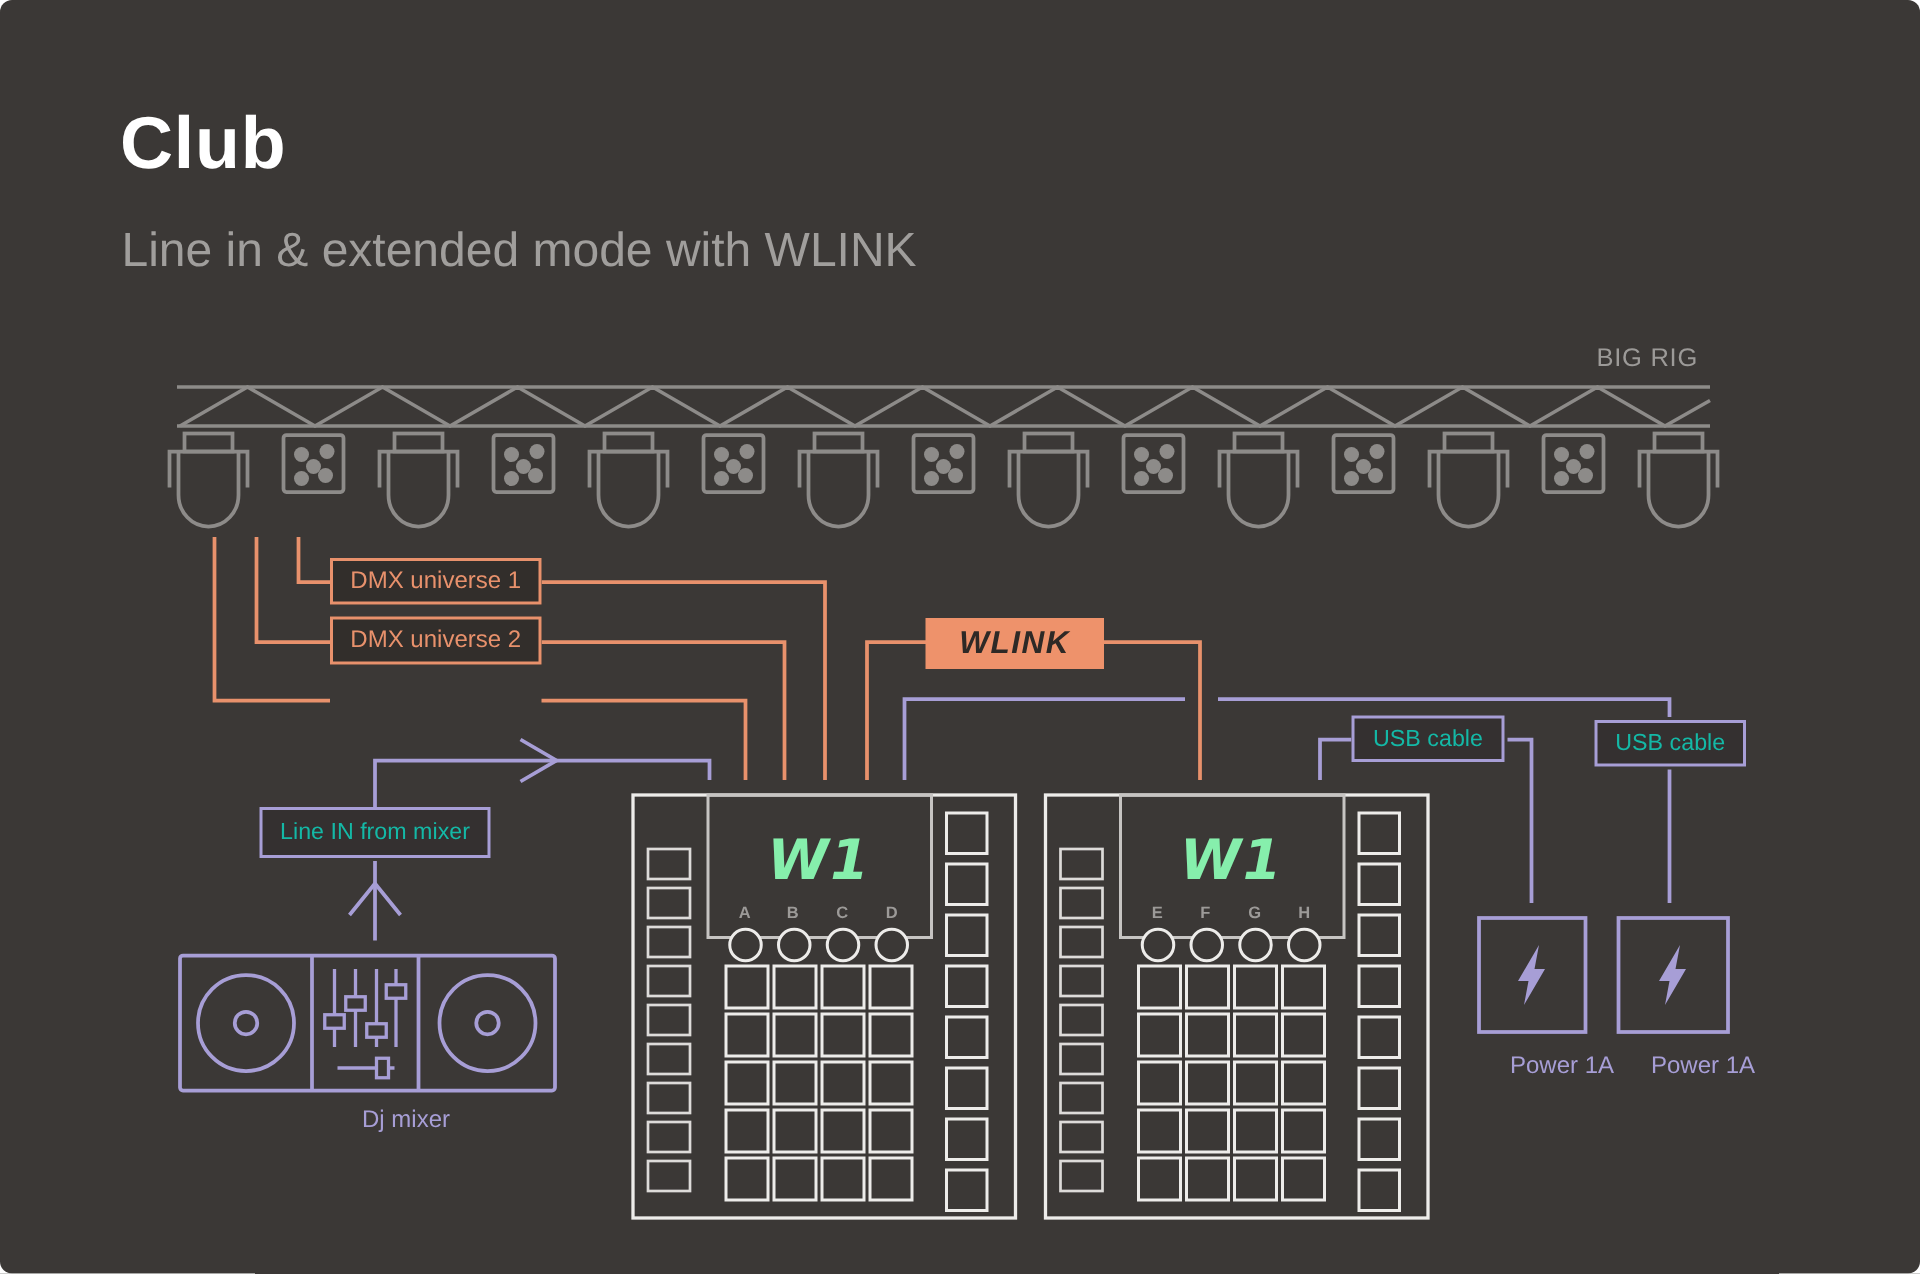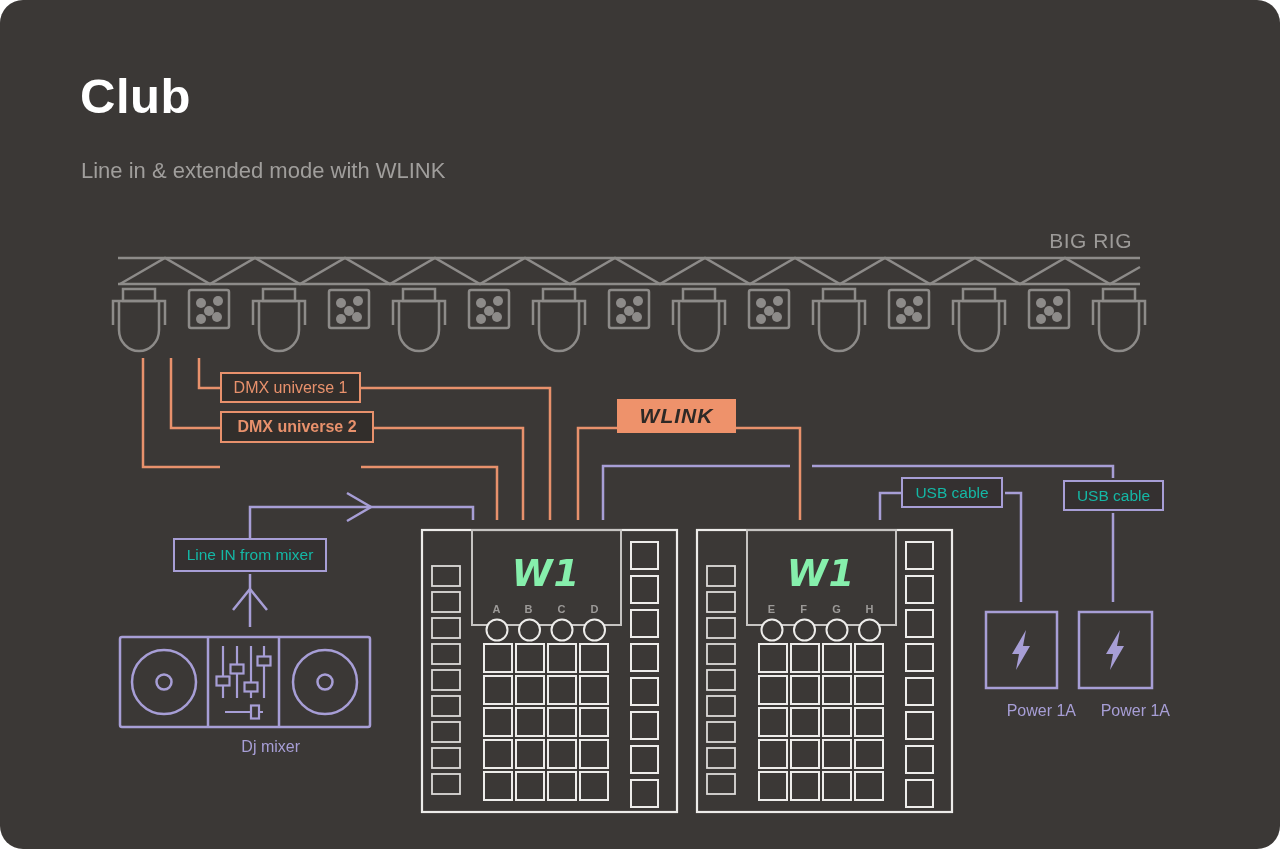--- a/index.html
+++ b/index.html
@@ -1,27 +1,27 @@
 <!DOCTYPE html>
 <html><head>
 <meta charset="utf-8">
 <style>
   html,body{margin:0;padding:0;background:#ffffff;}
   .card{
     position:relative;
     width:1280px;height:849px;
     background:#3B3836;
-    border-radius:23px;
+    border-radius:8px;
     overflow:hidden;
     font-family:"Liberation Sans","DejaVu Sans",sans-serif;
   }
   .abs{position:absolute;white-space:nowrap;}
   .title{left:80px;top:68px;font-size:49px;font-weight:700;color:#FFFFFF;letter-spacing:.5px;}
-  .subtitle{left:81px;top:158px;font-size:22px;color:#A09E9C;}
-  .bigrig{left:1032px;top:229px;width:100px;text-align:right;font-size:21px;color:#9C9A98;letter-spacing:.5px;}
+  .subtitle{left:81px;top:148px;font-size:32px;color:#A09E9C;}
+  .bigrig{left:1032px;top:229px;width:100px;text-align:right;font-size:17px;color:#9C9A98;letter-spacing:.5px;}
   .lbox{
     position:absolute;box-sizing:border-box;
     display:flex;align-items:center;justify-content:center;
     background:#322E2B;white-space:nowrap;
   }
   .dmx{border:2px solid #E8916C;color:#E8916C;font-size:16px;}
   .pbox{border:2px solid #A79ED6;color:#14b8a6;font-size:15.5px;background:#343030;}
   .wlink{
     background:#EE926B;color:#2E2926;
     font-size:21px;font-weight:700;font-style:italic;letter-spacing:1px;
@@ -296,23 +296,23 @@
         <rect x="251" y="705.5" width="8" height="13" fill="#3B3836"></rect>
       </g>
     </g>
   </svg>
 
   <div class="abs title">Club</div>
   <div class="abs subtitle">Line in &amp; extended mode with WLINK</div>
   <div class="abs bigrig">BIG RIG</div>
 
   <div class="lbox dmx" style="left:220px;top:372px;width:141px;height:31px;">DMX universe 1</div>
-  <div class="lbox dmx" style="left:220px;top:411px;width:154px;height:32px;font-weight:bold;">DMX universe 2</div>
-
-  <div class="lbox wlink" style="left:617px;top:399px;width:119px;height:34px;text-align:right;">WLINK</div>
+  <div class="lbox dmx" style="left:220px;top:411px;width:141px;height:32px;">DMX universe 2</div>
+
+  <div class="lbox wlink" style="left:617px;top:412px;width:119px;height:34px;text-align:right;">WLINK</div>
 
   <div class="lbox pbox" style="left:173px;top:538px;width:154px;height:34px;">Line IN from mixer</div>
 
   <div class="lbox pbox" style="left:901px;top:477px;width:102px;height:31px;">USB cable</div>
   <div class="lbox pbox" style="left:1063px;top:480px;width:101px;height:31px;">USB cable</div>
 
   <div class="w1logo" style="left:486px;top:551px;">W1</div>
   <div class="w1logo" style="left:761px;top:551px;">W1</div>
 
   <div class="port" style="left:485px;top:603px;">A</div>

